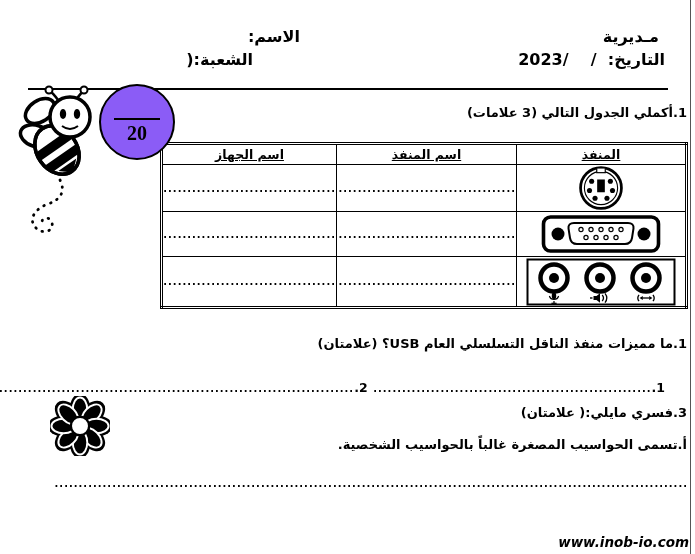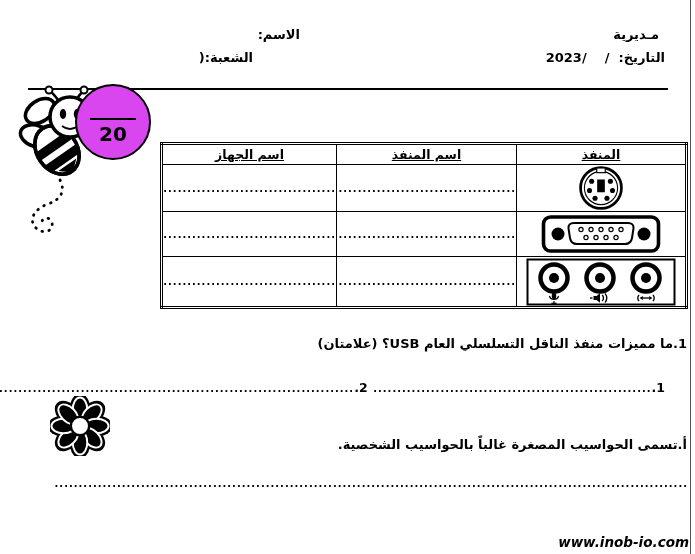--- a/index.html
+++ b/index.html
@@ -3,28 +3,28 @@
 <meta charset="utf-8">
 <style>
   * { margin:0; padding:0; box-sizing:border-box; }
   html,body { background:#ffffff; }
   .page {
     position:relative; width:695px; height:554px; margin:0 auto;
     background:#fff; overflow:hidden; direction:rtl;
     font-family:"DejaVu Sans", sans-serif; font-weight:bold; color:#000;
   }
   .abs { position:absolute; white-space:pre; }
-  .hdr { font-size:13px; }
+  .hdr { font-size:16px; }
   .q   { font-size:13px; }
   .page-border-right { position:absolute; top:0; bottom:0; right:4px; width:1.5px; background:#555; z-index:1; }
   .header-rule { position:absolute; left:28px; top:88px; width:640px; height:2px; background:#000; z-index:1; }
 
   
-  .score-circle { position:absolute; left:75px; top:84px; width:76px; height:76px;
-    background:#d946ef; border:2.5px solid #000; border-radius:50%; z-index:3; }
+  .score-circle { position:absolute; left:99px; top:84px; width:76px; height:76px;
+    background:#8b5cf6; border:2.5px solid #000; border-radius:50%; z-index:3;font-family:Liberation Serif, serif; }
   .score-line { position:absolute; left:13px; right:13px; top:32px; height:2px; background:#000; }
   .score-total { position:absolute; top:36px; left:0; width:100%; text-align:center; font-size:20px; }
 
   .bee { position:absolute; left:10px; top:84px; z-index:2; }
   .flower { position:absolute; left:50px; top:396px; }
 
   
   table.ports { position:absolute; top:142px; right:7px; width:525px;
     border-collapse:collapse; table-layout:fixed; }
   table.ports, table.ports td, table.ports th { border:1px solid #000; }
@@ -89,20 +89,21 @@
     </g>
 
     <path d="M50,96 C56,108 50,116 38,120 C24,125 18,136 26,144 C33,151 44,147 42,139 C40,132 32,133 32,138" fill="none" stroke="#000" stroke-width="2.8" stroke-linecap="round" stroke-dasharray="0.6 6.5"></path>
   </svg>
 
   <div class="score-circle">
     <div class="score-line"></div>
     <div class="score-total">20</div>
   </div>
 
+  <div class="abs q" style="top:105px; right:8px">1.أكملي الجدول التالي (3 علامات)</div>
 
   <table class="ports">
     <colgroup>
         <col style="width:170px">
         <col style="width:180px">
         <col style="width:175px">
       </colgroup>
     <tbody>
         <tr style="height:21px">
       <th><span>المنفذ</span></th>
@@ -202,20 +203,21 @@
     </tr>
   </tbody>
     </table>
 
   <div class="abs q" style="top:336px; right:8px">1.ما مميزات منفذ الناقل التسلسلي العام USB؟ (علامتان)</div>
   <div class="answer-line">
     <span class="num">1.</span><span class="dots">..........................................................</span>
     <span class="num">2.</span><span class="dots">........................................................................................................................</span>
   </div>
 
+  <div class="abs q" style="top:405px; right:8px">3.فسري مايلي:( علامتان)</div>
   <div class="abs q" style="top:437px; right:8px">أ.تسمى الحواسيب المصغرة غالباً بالحواسيب الشخصية.</div>
 
   <svg class="flower" width="60" height="60" viewBox="0 0 62 62">
     <g transform="translate(31,31)">
       <g fill="#000">
         <ellipse cx="0" cy="-18" rx="10.5" ry="15.5"></ellipse>
         <ellipse cx="0" cy="-18" rx="10.5" ry="15.5" transform="rotate(45)"></ellipse>
         <ellipse cx="0" cy="-18" rx="10.5" ry="15.5" transform="rotate(90)"></ellipse>
         <ellipse cx="0" cy="-18" rx="10.5" ry="15.5" transform="rotate(135)"></ellipse>
         <ellipse cx="0" cy="-18" rx="10.5" ry="15.5" transform="rotate(180)"></ellipse>

